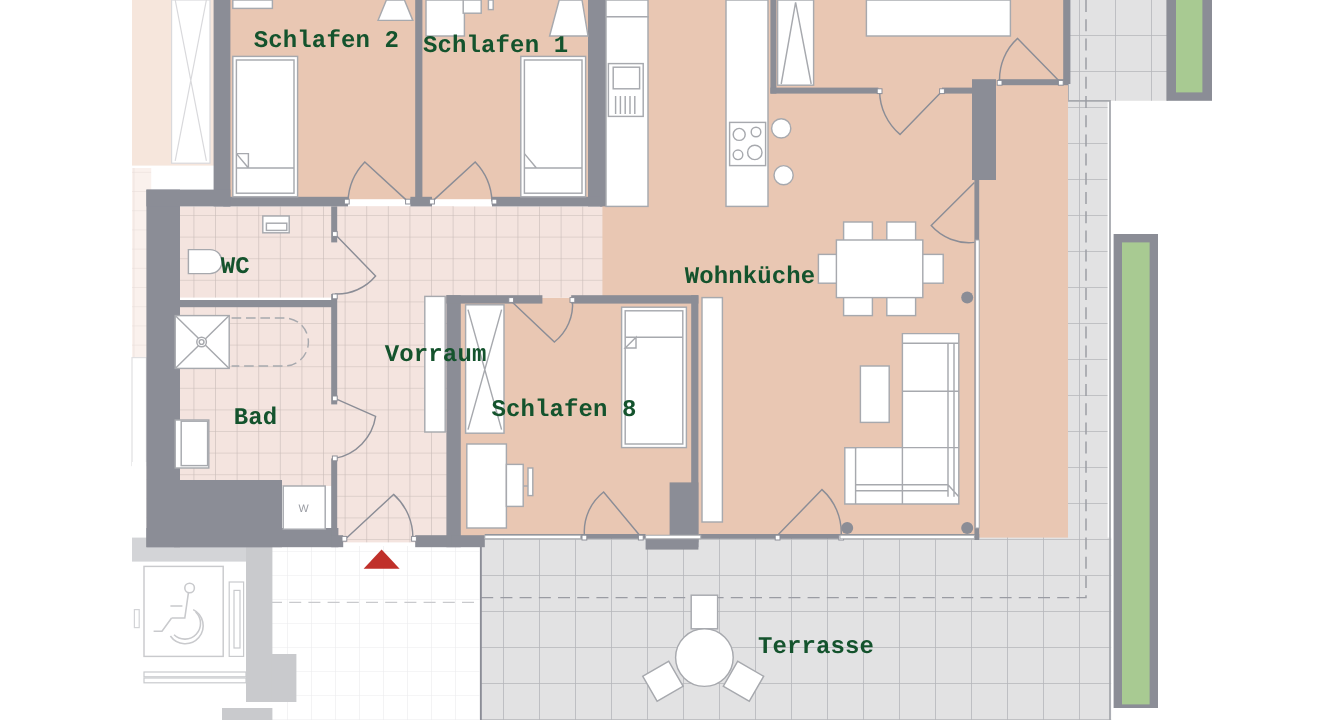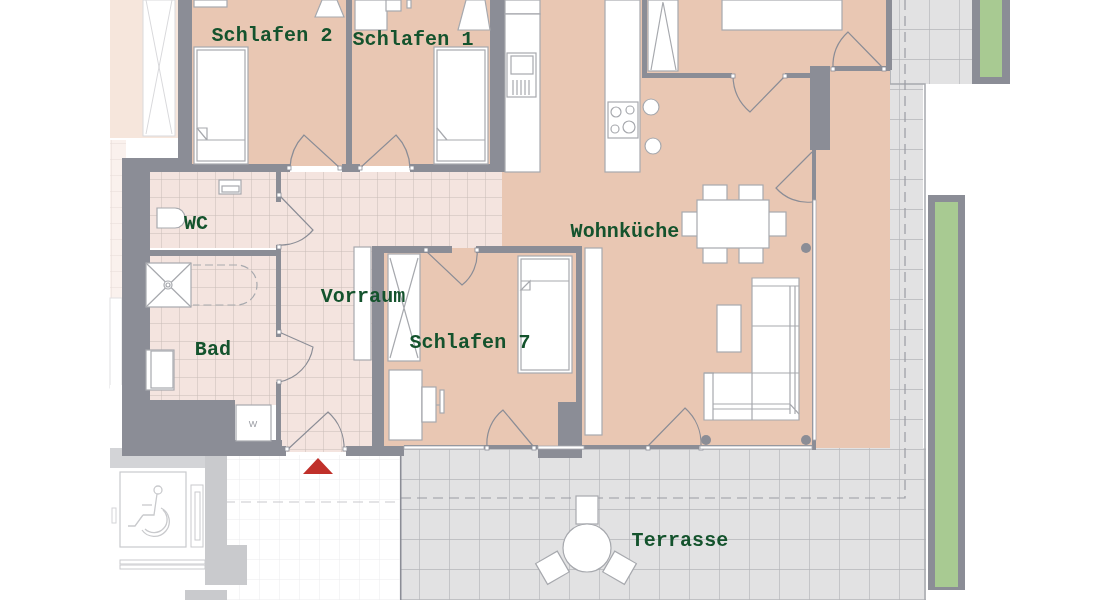--- a/index.html
+++ b/index.html
@@ -311,15 +311,15 @@
   </g>
 
   <path d="M318 458 L333 474 H303 Z" fill="#c0302a"></path>
 </svg>
 
 <div class="room-label" style="left:272px; top:35px;">Schlafen 2</div>
 <div class="room-label" style="left:413px; top:39px;">Schlafen 1</div>
 <div class="room-label" style="left:196px; top:223px;text-align:right;">WC</div>
 <div class="room-label" style="left:213px; top:349px;">Bad</div>
 <div class="room-label" style="left:318px; top:296px;margin-left:45px;">Vorraum</div>
-<div class="room-label" style="left:470px; top:342px;">Schlafen 7</div>
+<div class="room-label" style="left:470px; top:342px;">Schlafen 8</div>
 <div class="room-label" style="left:625px; top:212px;margin-top:19px;">Wohnküche</div>
 <div class="room-label" style="left:680px; top:540px;">Terrasse</div>
 
 </body></html>

